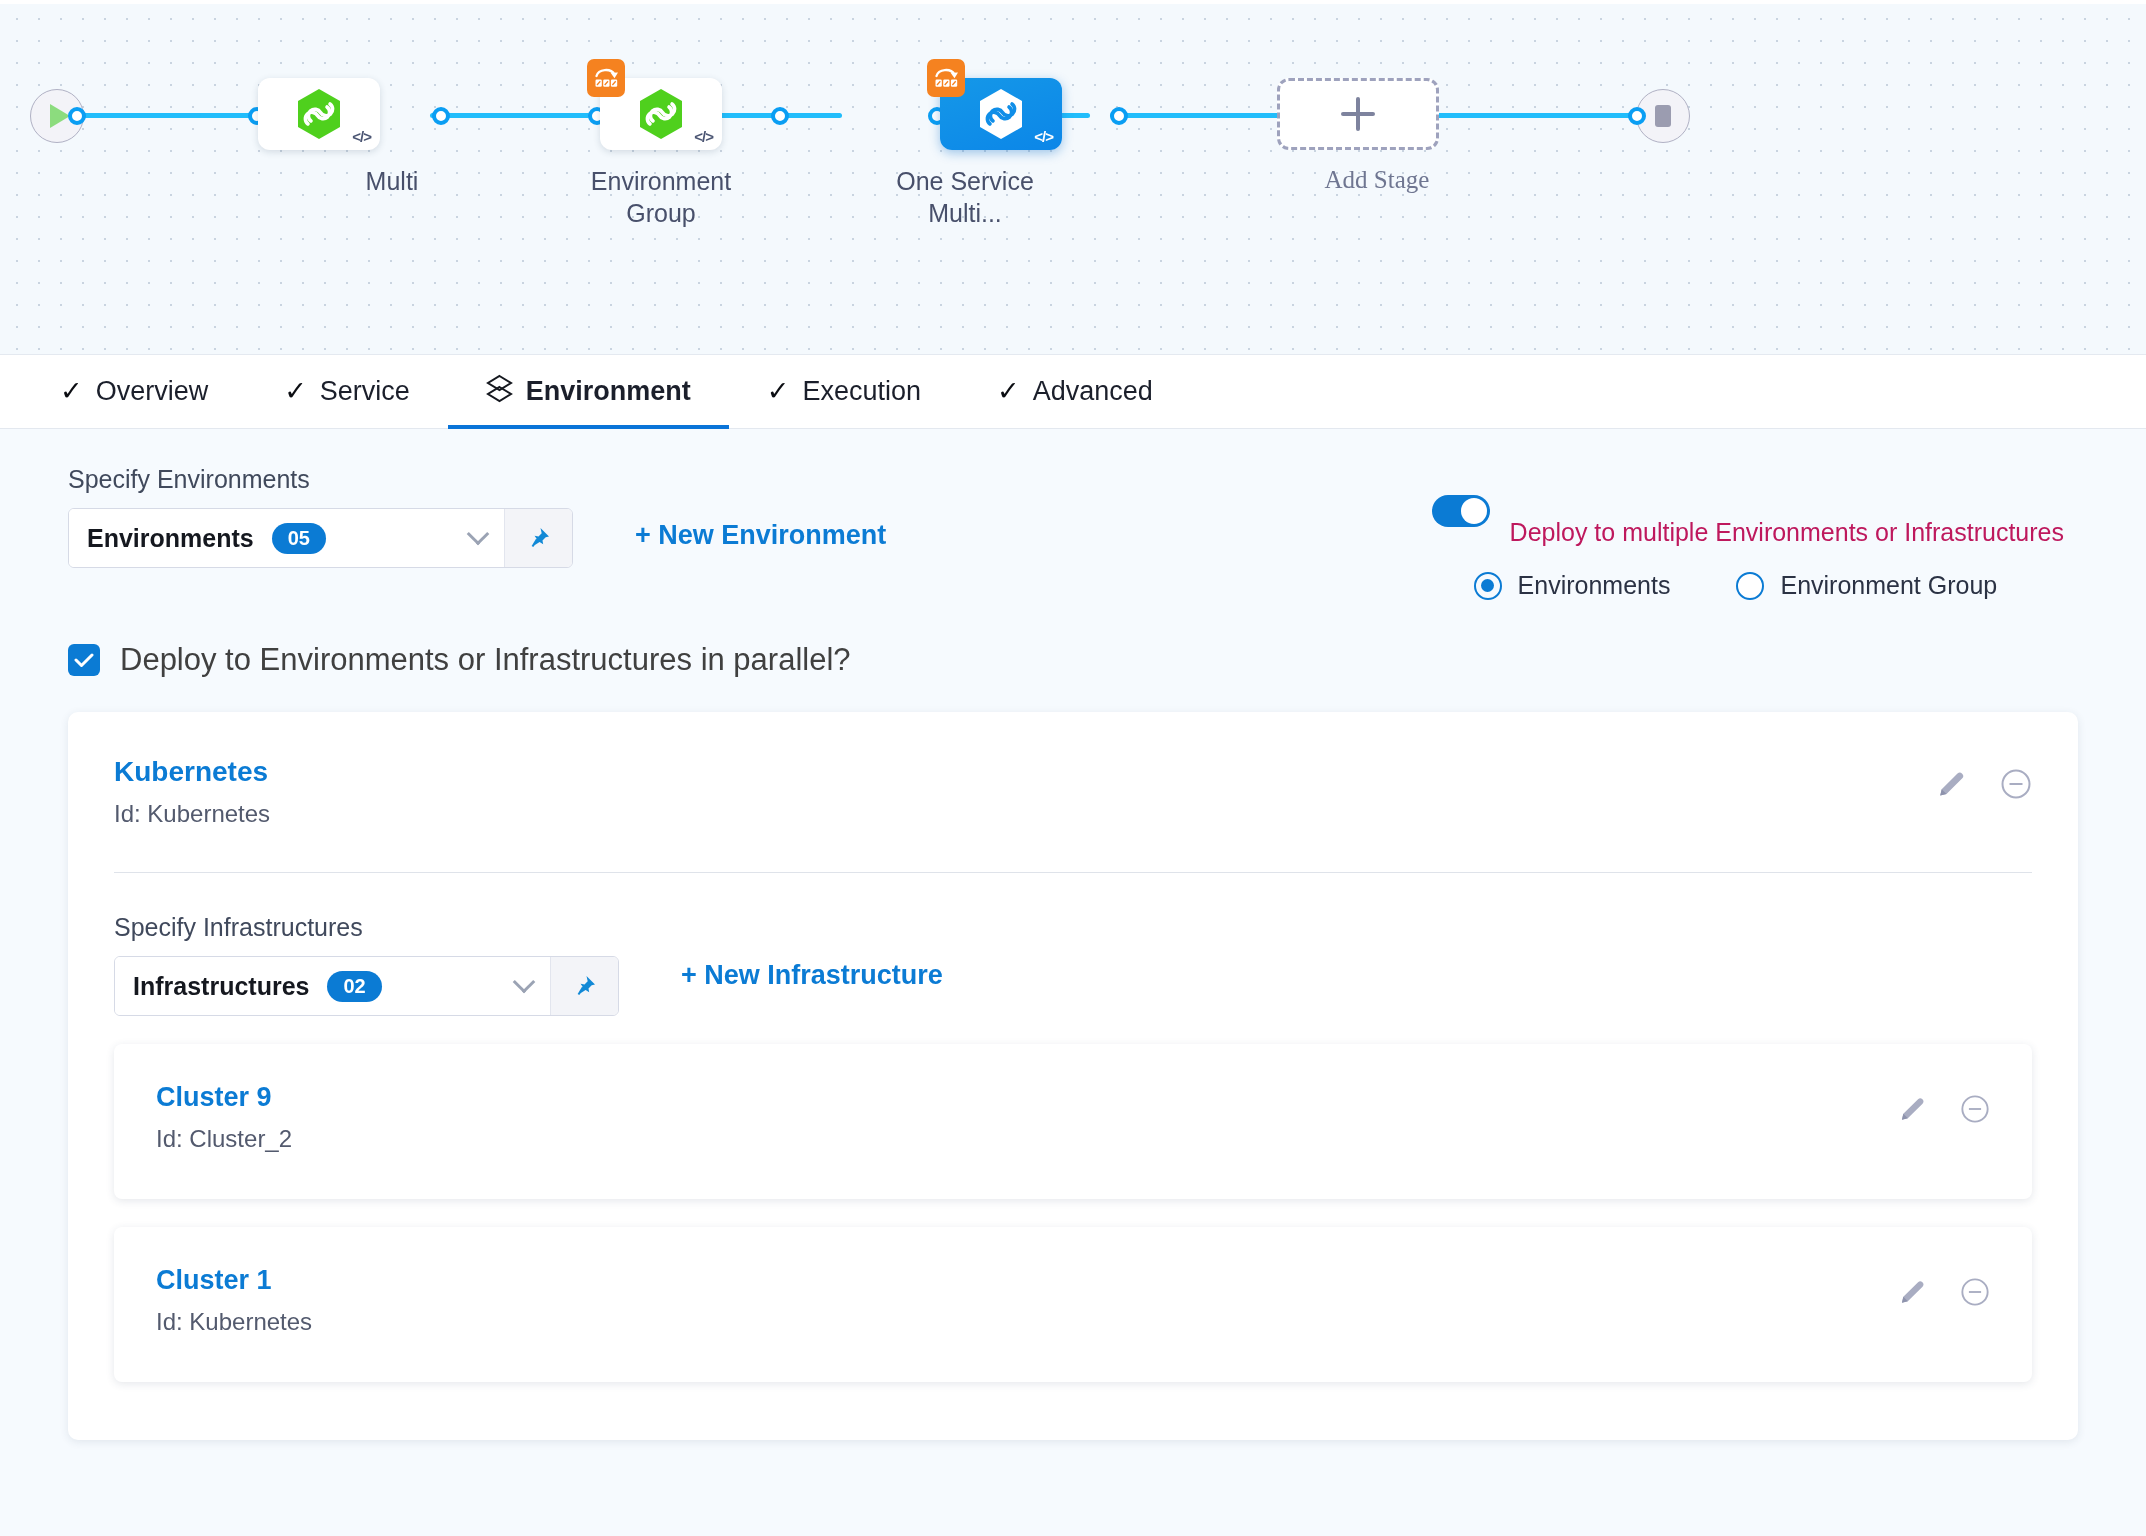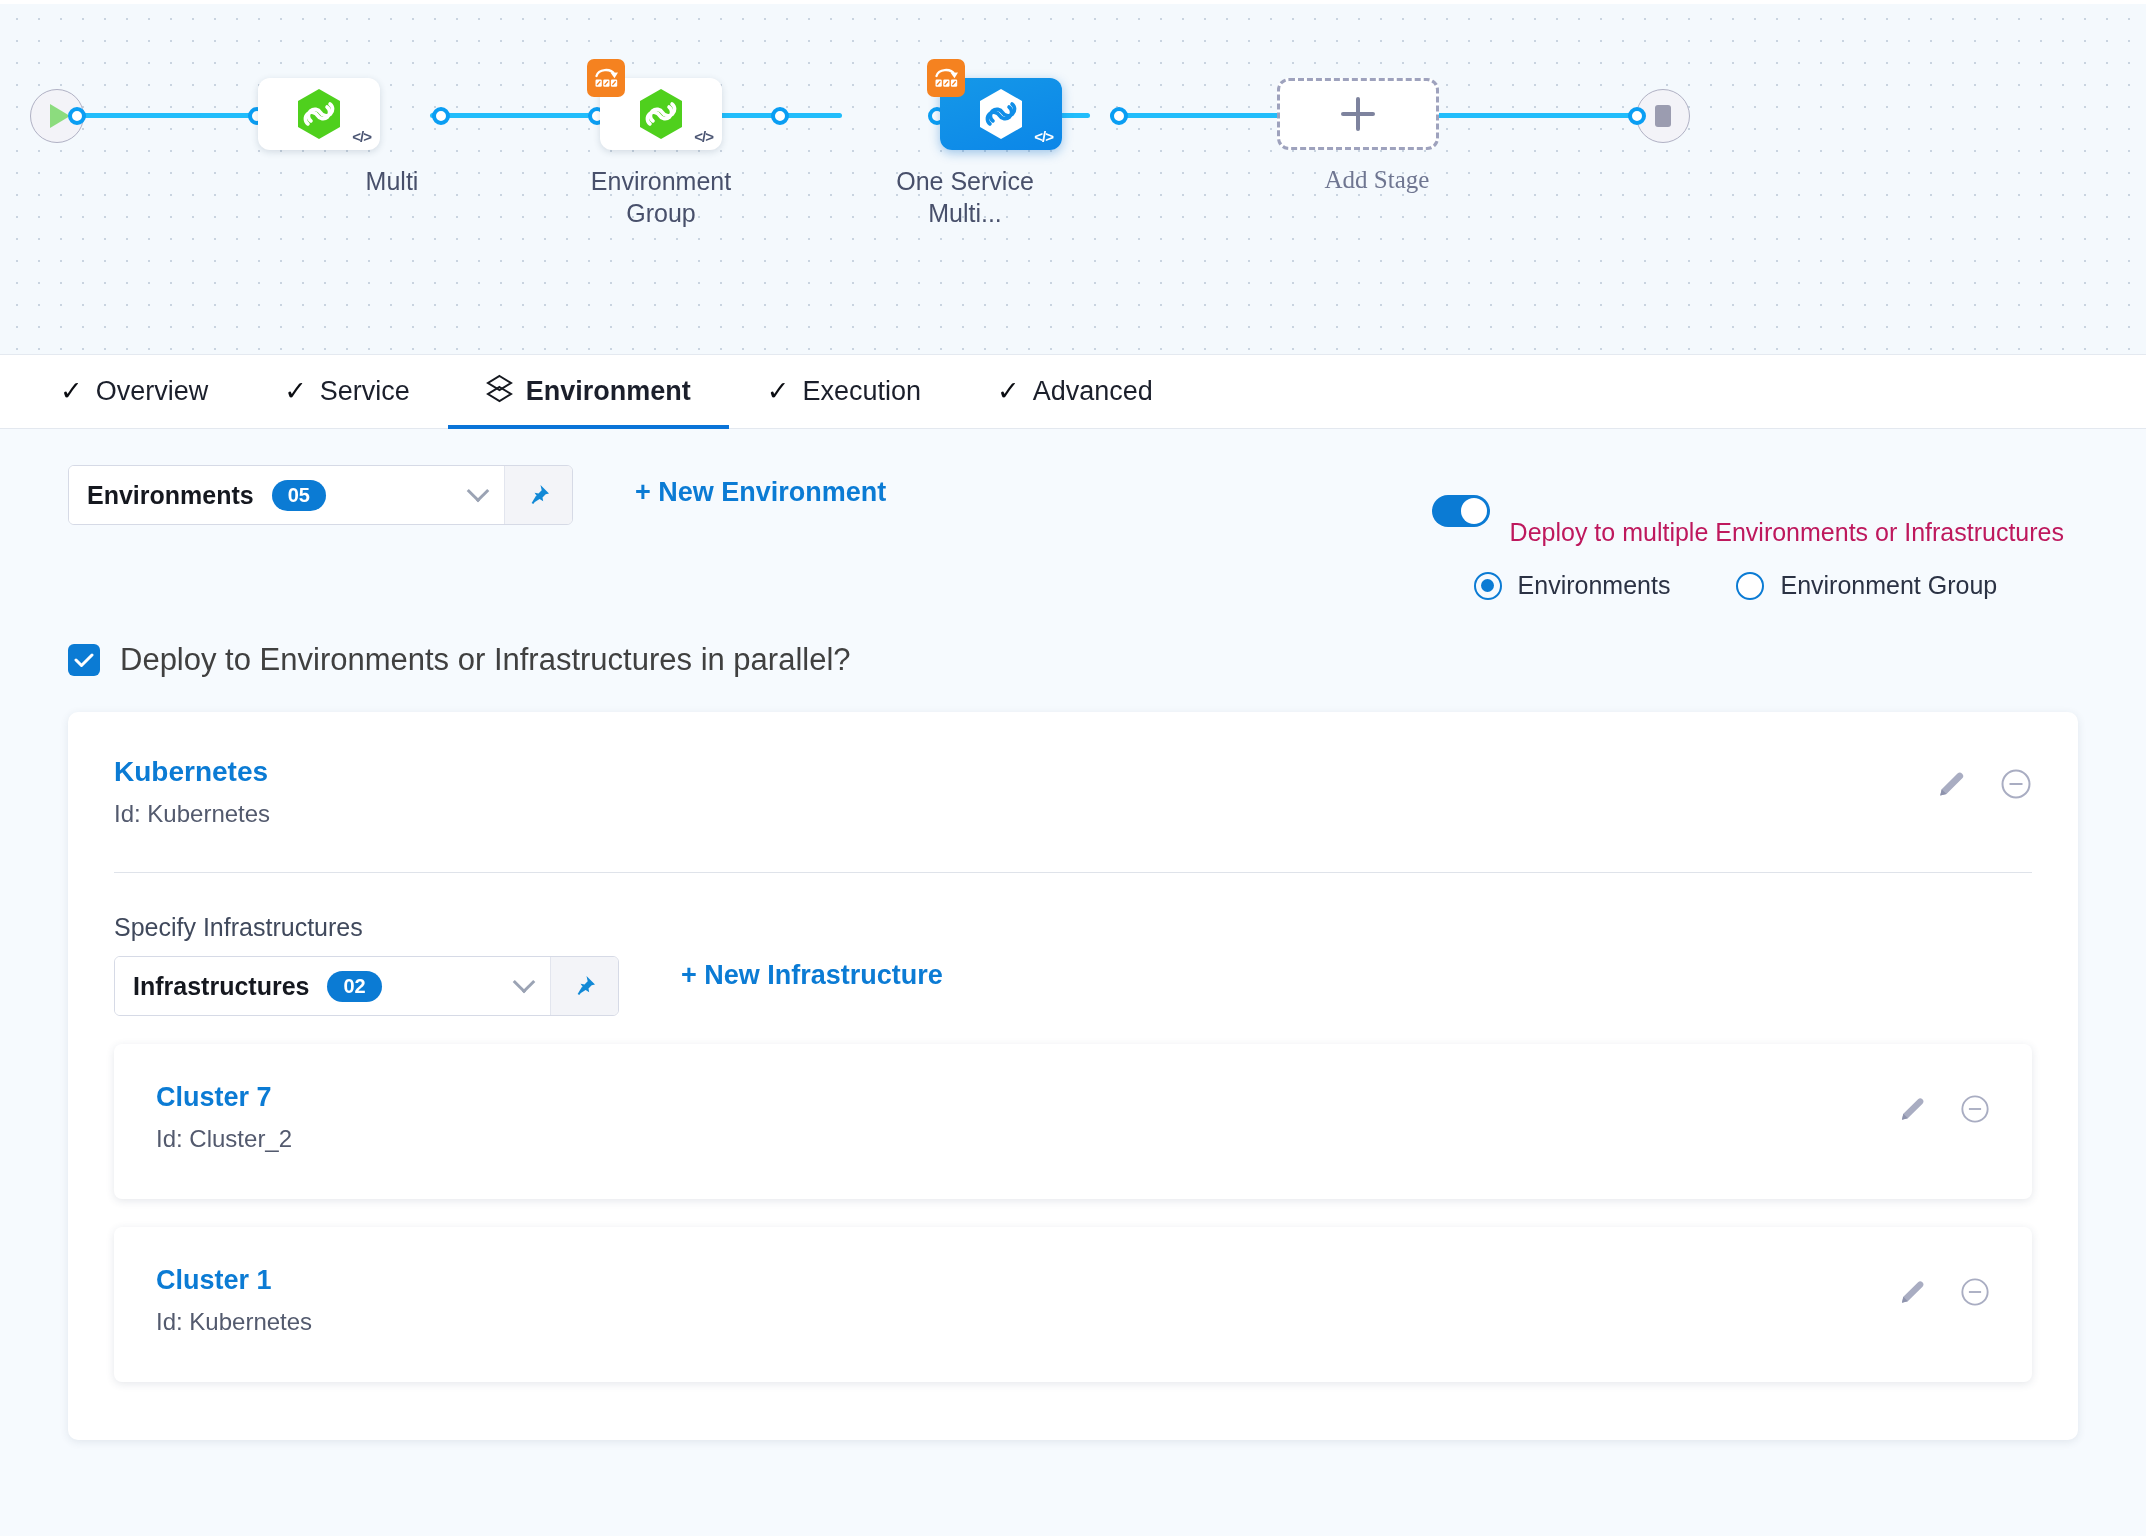--- a/index.html
+++ b/index.html
@@ -299,20 +299,21 @@
   <div class="tab">
     <span class="chk-glyph">✓</span>
     <span>Advanced</span>
   </div>
 </div>
 
 <div class="body">
 
   <div class="row-top">
     <div class="left-col">
+      <div class="field-label">Specify Environments</div>
       <div style="display:flex; align-items:flex-start;">
         <div class="select-wrap">
           <div class="select-main">
             <span class="select-text">Environments</span>
             <span class="count-pill">05</span>
             <span class="chev"></span>
           </div>
           <div class="pin-btn">
             <svg width="26" height="26" viewBox="0 0 26 26">
               <path d="M14.5 3 L23 11.5 L19.7 12.2 L16.5 15.4 L17.2 19.3 L13.6 17 L6.5 21.5 L10.9 14.3 L8.6 10.7 L12.5 11.4 L15.7 8.2 Z" fill="#1289d6"></path>
@@ -389,21 +390,21 @@
               <path d="M14.5 3 L23 11.5 L19.7 12.2 L16.5 15.4 L17.2 19.3 L13.6 17 L6.5 21.5 L10.9 14.3 L8.6 10.7 L12.5 11.4 L15.7 8.2 Z" fill="#1289d6"></path>
               <path d="M10.9 14.3 L6.5 21.5" stroke="#1289d6" stroke-width="2"></path>
             </svg>
           </div>
         </div>
         <div class="link-btn" style="margin-top:4px;">+ New Infrastructure</div>
       </div>
 
       <div class="infra-card">
         <div>
-          <div class="infra-title">Cluster 7</div>
+          <div class="infra-title">Cluster 9</div>
           <div class="infra-sub">Id: Cluster_2</div>
         </div>
         <div class="card-actions">
           <span class="icon-btn">
             <svg width="28" height="28" viewBox="0 0 30 30">
               <path d="M21.5 4.5 a3.4 3.4 0 0 1 4.8 4.8 L10.5 25 L4.2 26.5 L5.7 20.2 Z" fill="#a9adc2"></path>
               <path d="M5.7 20.2 L10.5 25 L4.2 26.5 Z" fill="#8e93ad"></path>
             </svg>
           </span>
           <span class="icon-btn">

